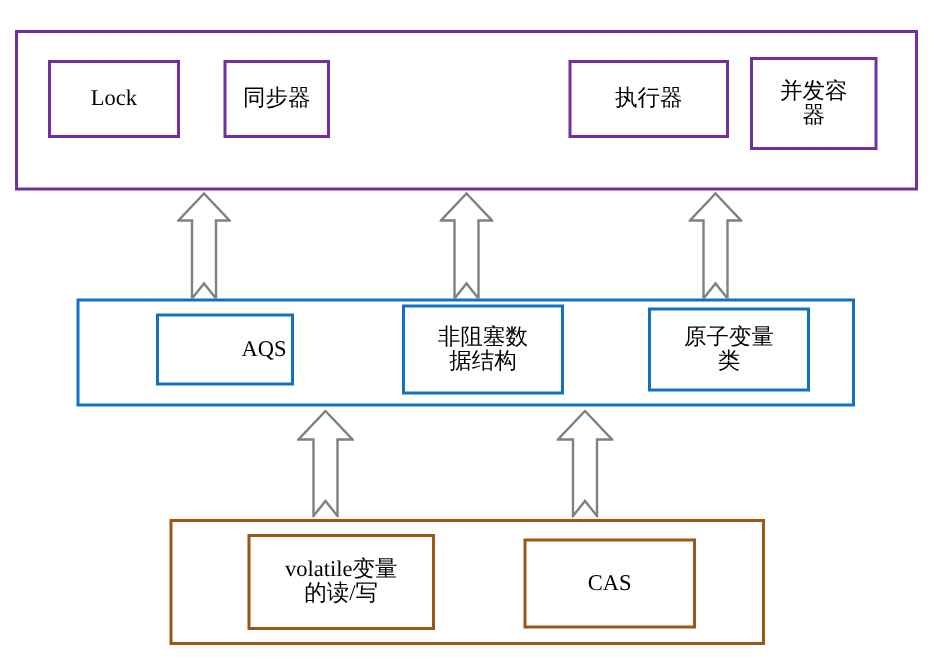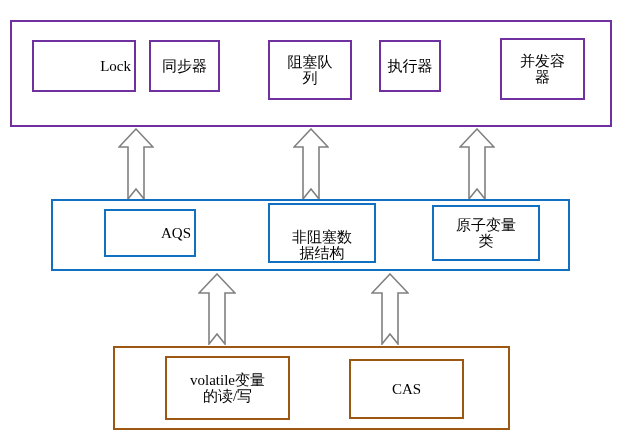--- a/index.html
+++ b/index.html
@@ -75,34 +75,30 @@
   }
 </style>
 </head>
 <body>
 
 <div id="canvas">
 
   <div class="container layer-top" style="left:10px; top:20px; width:602px; height:107px;">
   </div>
 
-  <div class="node purple" style="left:32px; top:40px; width:104px; height:52px;text-align:right;">
+  <div class="node purple" style="left:32px; top:40px; width:88px; height:52px;">
     <span class="node-label">Lock</span>
   </div>
 
   <div class="node purple" style="left:149px; top:40px; width:71px; height:52px;">
     <span class="node-label">同步器</span>
   </div>
 
-  <div class="node purple" style="left:268px; top:40px; width:84px; height:60px;">
-    <span class="node-label">阻塞队
-列</span>
-  </div>
 
-  <div class="node purple" style="left:379px; top:40px; width:62px; height:52px;">
+  <div class="node purple" style="left:379px; top:40px; width:107px; height:52px;">
     <span class="node-label">执行器</span>
   </div>
 
   <div class="node purple" style="left:500px; top:38px; width:85px; height:62px;text-align:center;">
     <span class="node-label">并发容
 器</span>
   </div>
 
   <span class="arrow" style="left:118px; top:128px;">
     <svg width="36" height="72" viewBox="0 0 36 72">
@@ -122,21 +118,21 @@
     </svg>
   </span>
 
   <div class="container layer-mid" style="left:51px; top:199px; width:519px; height:72px;">
   </div>
 
   <div class="node blue" style="left:104px; top:209px; width:92px; height:48px;text-align:right;">
     <span class="node-label">AQS</span>
   </div>
 
-  <div class="node blue" style="left:268px; top:203px; width:108px; height:60px;align-items:flex-end;">
+  <div class="node blue" style="left:268px; top:203px; width:108px; height:60px;">
     <span class="node-label">非阻塞数
 据结构</span>
   </div>
 
   <div class="node blue" style="left:432px; top:205px; width:108px; height:56px;">
     <span class="node-label">原子变量
 类</span>
   </div>
 
   <span class="arrow" style="left:198px; top:273px;">

